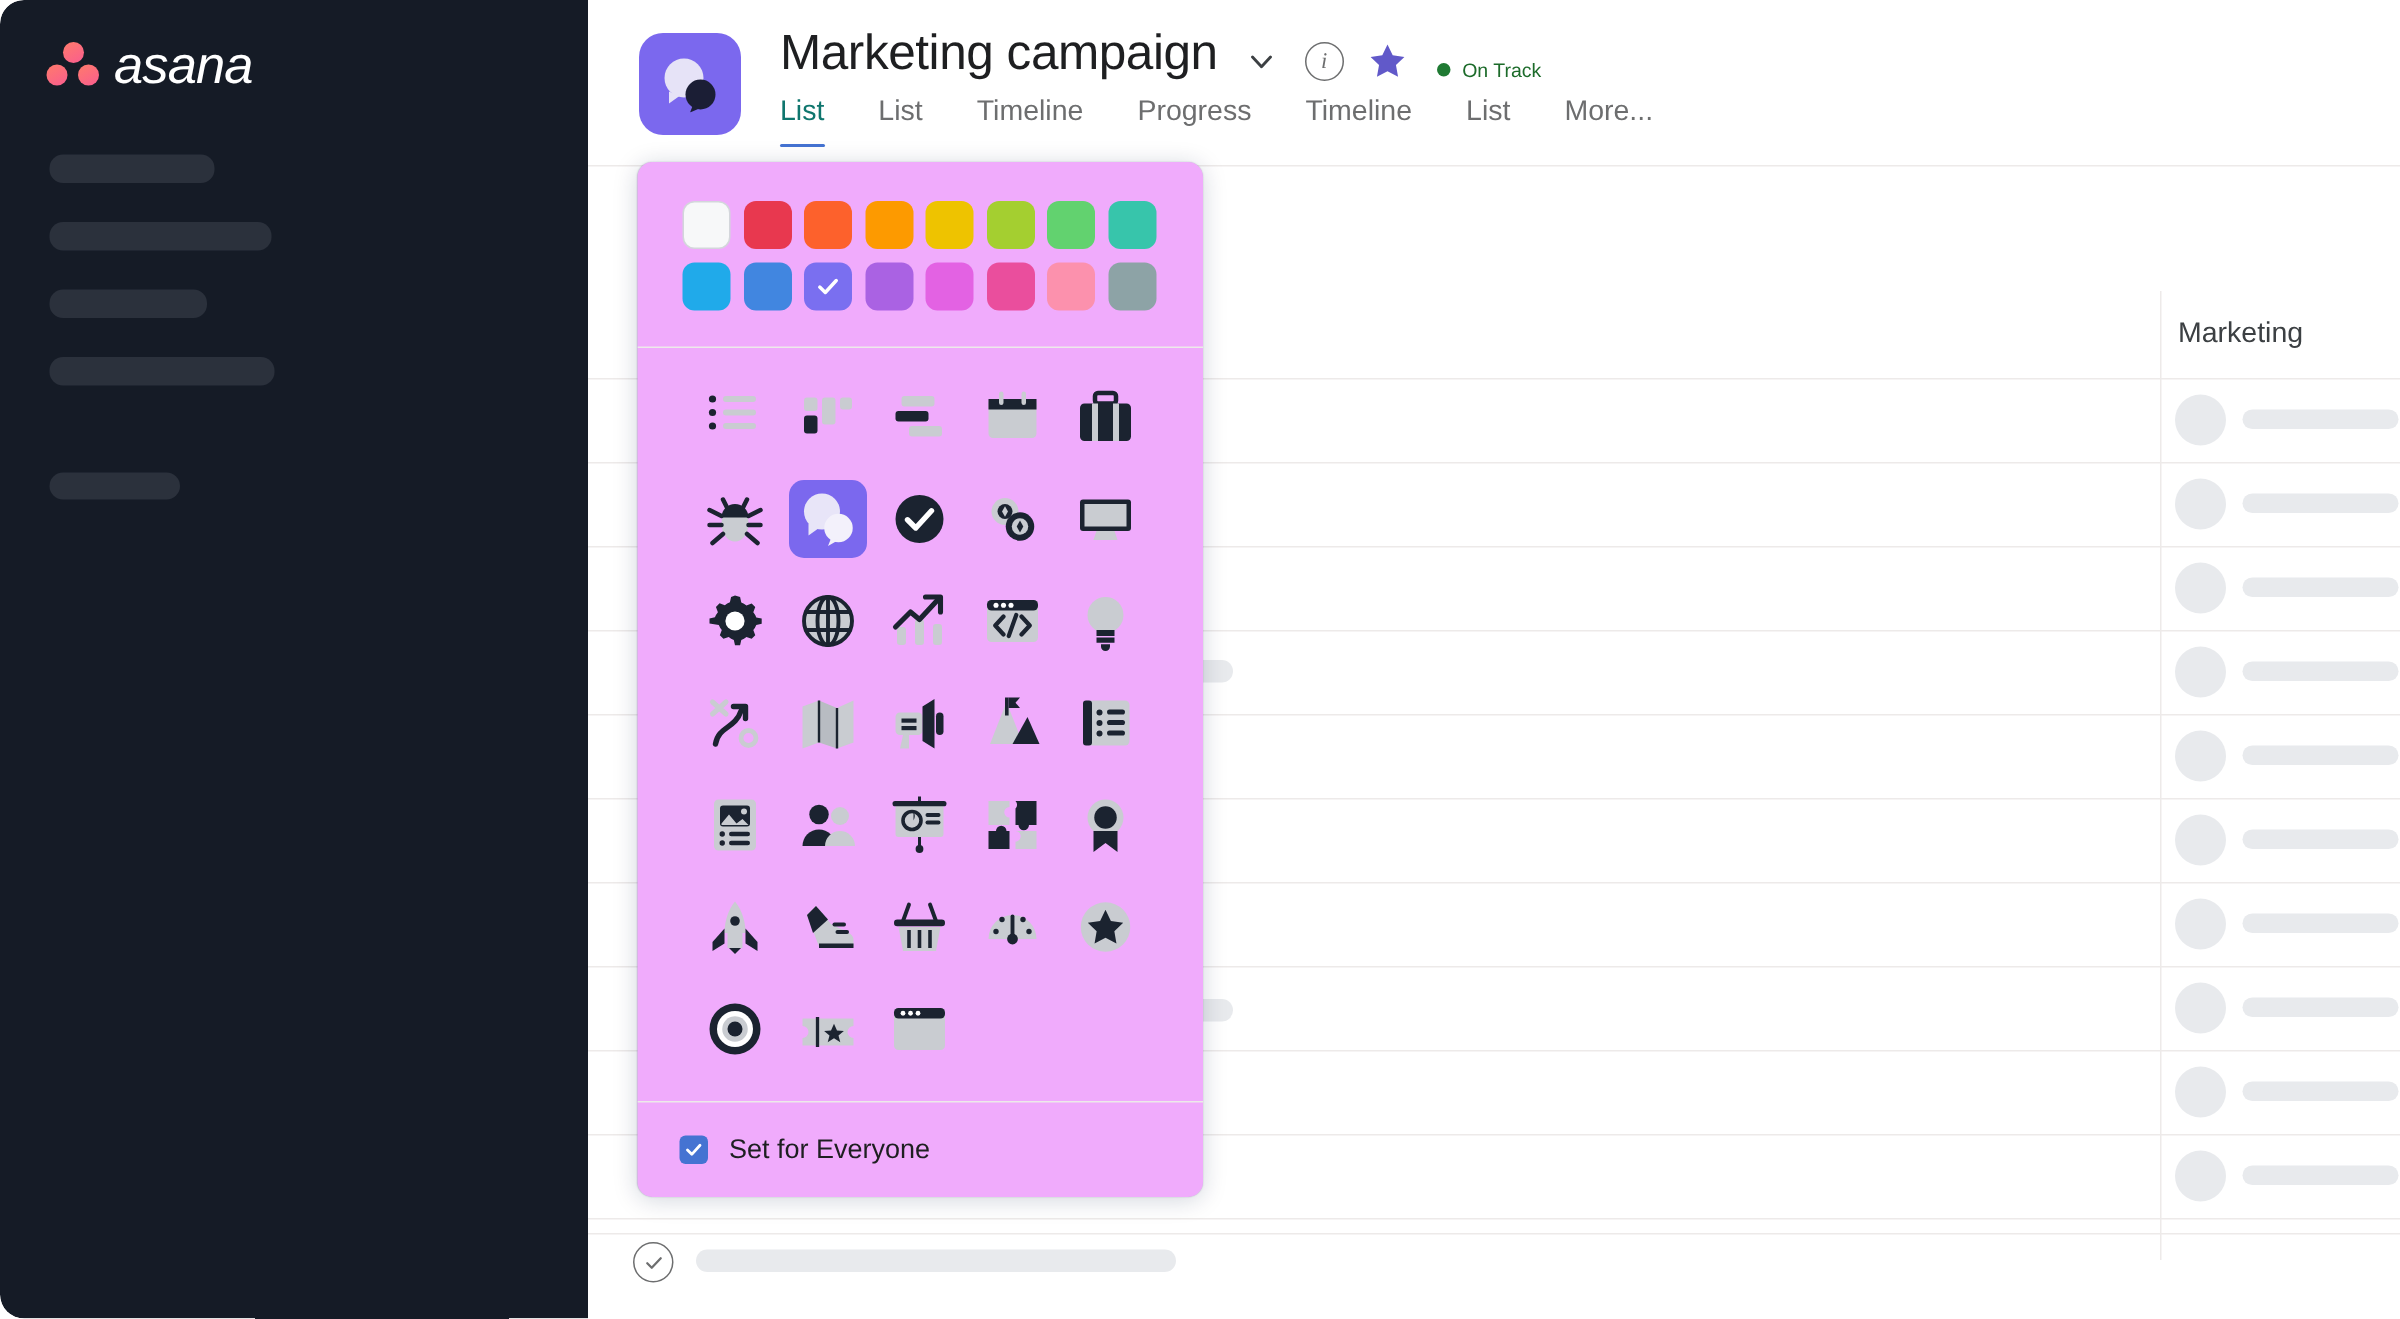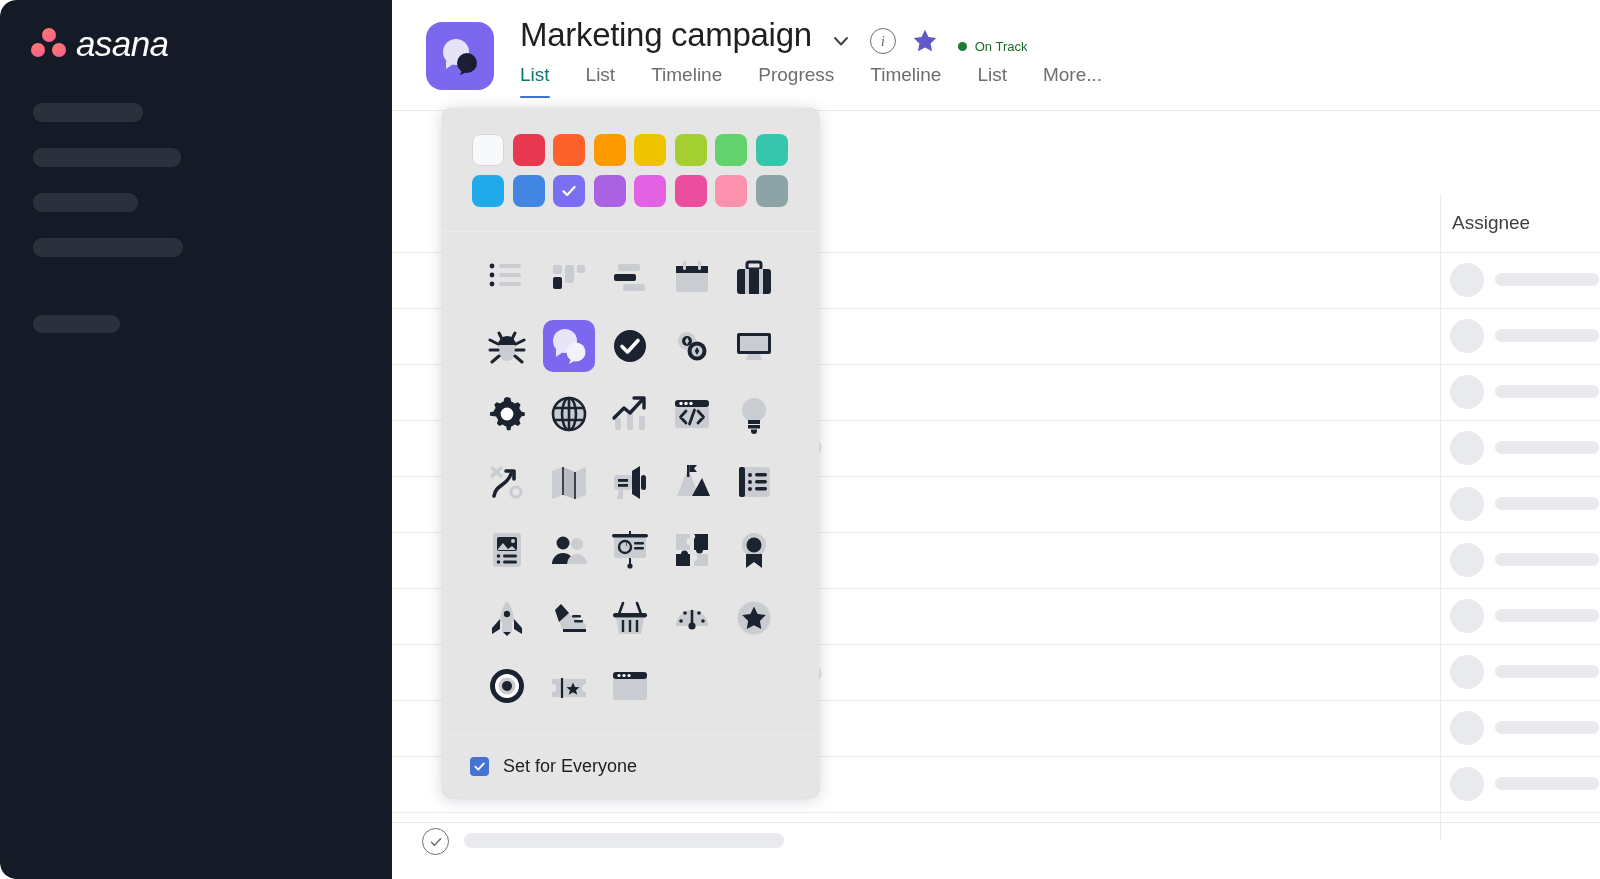--- a/index.html
+++ b/index.html
@@ -95,23 +95,23 @@
 
   
   .footer-rule { position: absolute; left: 0; top: 822px; width: 1208px; height: 1px; background: #edeae9; }
   .footer-check { position: absolute; left: 30px; top: 828px; width: 27px; height: 27px;
     border: 1.6px solid #6d6e6f; border-radius: 50%; display:flex; align-items:center; justify-content:center; }
   .footer-skel { position: absolute; left: 72px; top: 833px; width: 320px; height: 15px;
     border-radius: 8px; background: #e8eaed; }
 
   
   #popover {
-    position: absolute; left: 442px; top: 108px;
+    position: absolute; left: 425px; top: 108px;
     width: 377px; height: 690px;
-    background: #e5e5e5; border-radius: 10px;
+    background: #f0abfc; border-radius: 10px;
     box-shadow: 0 2px 16px rgba(9,30,66,0.18), 0 0 1px rgba(9,30,66,0.25);
     overflow: hidden;
   }
   .swatch-section { padding: 26px 30px 24px 30px; }
   .swatch-row { display: flex; gap: 8.5px; margin-bottom: 9px; }
   .swatch-row:last-child { margin-bottom: 0; }
   .swatch {
     width: 32px; height: 32px; border-radius: 8px;
     display: flex; align-items: center; justify-content: center;
     cursor: pointer;
@@ -194,21 +194,21 @@
           <div class="tab">List</div>
           <div class="tab">Timeline</div>
           <div class="tab">Progress</div>
           <div class="tab">Timeline</div>
           <div class="tab">List</div>
           <div class="tab">More...</div>
         </div>
     </div>
     <div class="header-rule"></div>
 
-    <div class="assignee-label">Assignee</div>
+    <div class="assignee-label">Marketing</div>
     <div class="col-assignee-line"></div>
     <div id="rows">
         <div class="row-line" style="top: 252px;"></div>
         <div class="avatar-skel" style="top: 263px;"></div>
         <div class="name-skel" style="top: 273px;"></div>
         <div class="row-line" style="top: 308px;"></div>
         <div class="avatar-skel" style="top: 319px;"></div>
         <div class="name-skel" style="top: 329px;"></div>
         <div class="row-line" style="top: 364px;"></div>
         <div class="avatar-skel" style="top: 375px;"></div>

